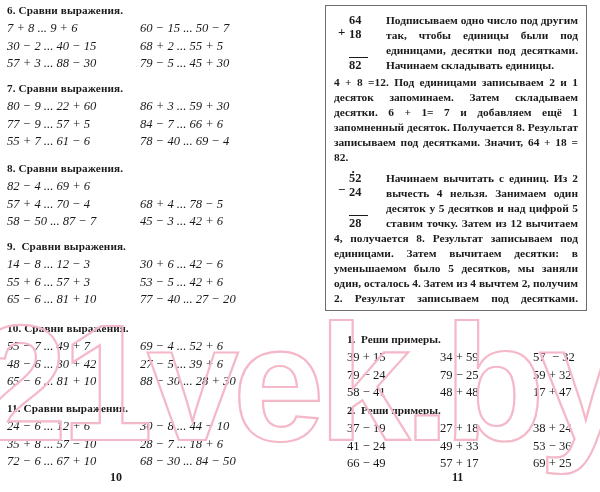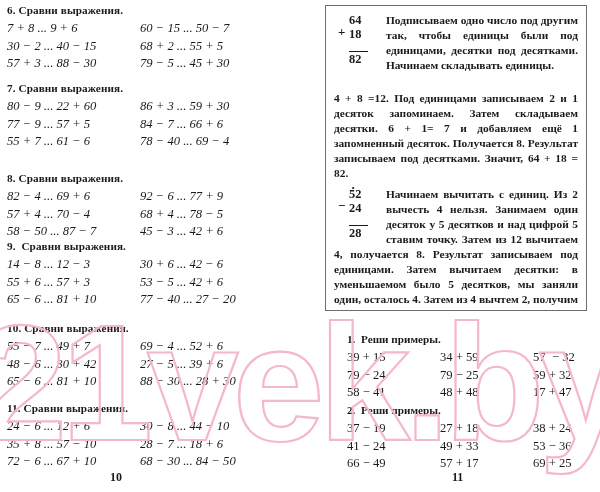--- a/index.html
+++ b/index.html
@@ -120,25 +120,25 @@
     top: -4px;
     font-size: 13px;
     line-height: 8px;
   }
   .sumfig .n1 { margin-left: 11px; display: block; }
   .sumfig .n2 {
     margin-left: 11px;
     display: block;
     border-bottom: 1.4px solid #1a1a1a;
     width: 19px;
-    padding-bottom: 10px;
+    padding-bottom: 16px;
   }
   .sumfig .n3 { margin-left: 11px; display: block; padding-top: 1px; }
 
-  .explain-flow { margin-top: 18px; }
+  .explain-flow { margin-top: 2px; }
   .spacer-block { height: 6px; }
 
   
   .rex-block {
     position: absolute;
     left: 37px;
     width: 256px;
   }
   .rex-title {
     font-size: 11.2px;
@@ -204,26 +204,25 @@
         <span class="c1">77 − 9 ... 57 + 5</span>
         <span class="c2">84 − 7 ... 66 + 6</span>
       </div>
       <div class="ex-row">
         <span class="c1">55 + 7 ... 61 − 6</span>
         <span class="c2">78 − 40 ... 69 − 4</span>
       </div>
     </div>
   </div>
 
-  <div class="ex-block" style="top:172px">
+  <div class="ex-block" style="top:162px">
     <div class="ex-title">8. Сравни выражения.</div>
     <div class="ex-rows">
       <div class="ex-row">
         <span class="c1">82 − 4 ... 69 + 6</span>
-        <span class="c2">92 − 6 ... 77 + 9</span>
       </div>
       <div class="ex-row">
         <span class="c1">57 + 4 ... 70 − 4</span>
         <span class="c2">68 + 4 ... 78 − 5</span>
       </div>
       <div class="ex-row">
         <span class="c1">58 − 50 ... 87 − 7</span>
         <span class="c2">45 − 3 ... 42 + 6</span>
       </div>
     </div>

